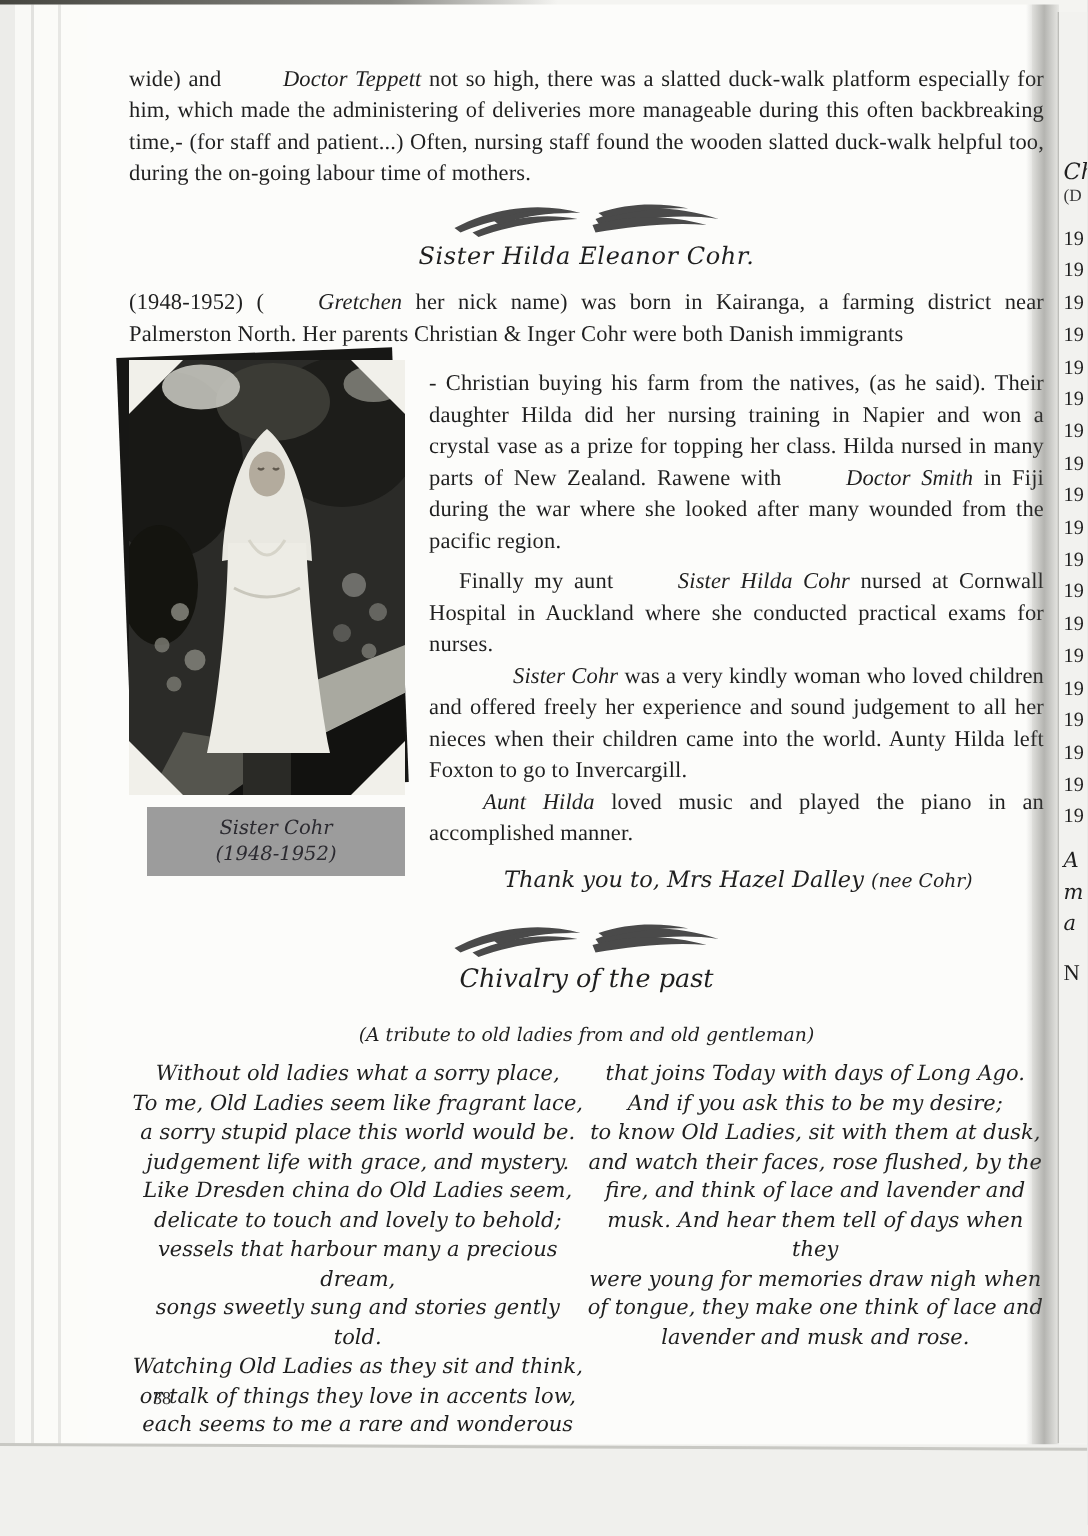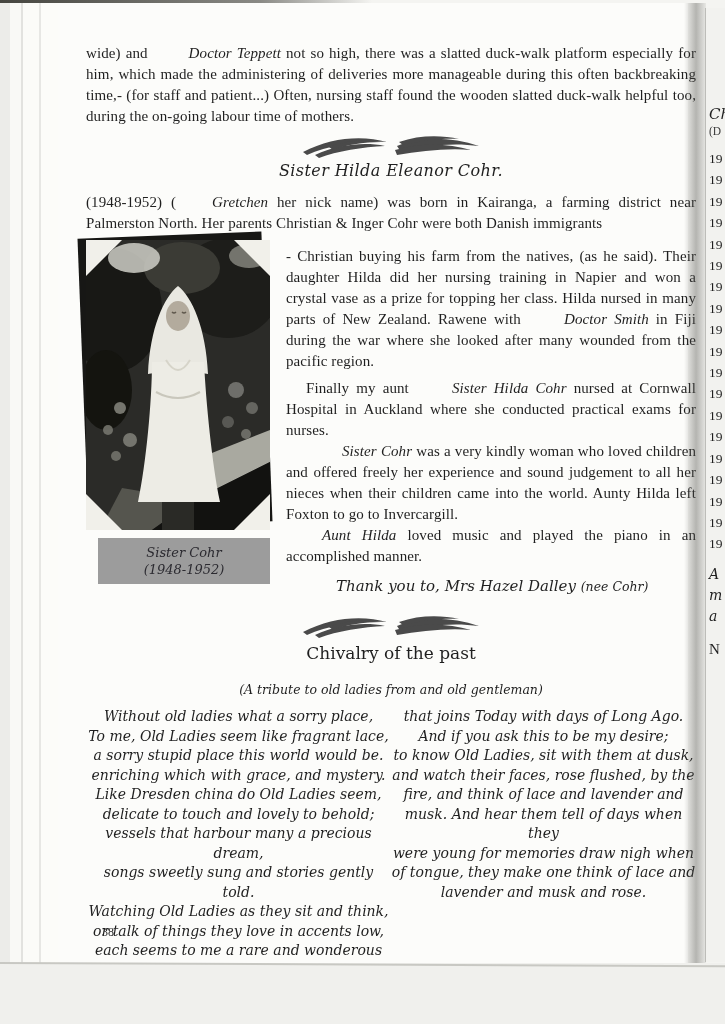--- a/index.html
+++ b/index.html
@@ -24,21 +24,21 @@
   .photo-wedge{position:absolute;left:-3px;top:-5px;width:184px;height:290px;background:#171715;
     transform:rotate(-2.2deg);}
   .photo{position:relative;width:184px;height:290px;}
   .caption{position:relative;margin:8px 0 0 12px;width:172px;background:#9c9c9c;color:#2b2a30;
     text-align:center;font-family:"DejaVu Serif",serif;font-style:italic;font-size:13px;
     line-height:17px;padding:6px 0;}
   .thanks{font-family:"DejaVu Serif",serif;font-style:italic;font-size:15px;
     margin:10px 60px 0 250px;text-align:right;white-space:nowrap;}
   .thanks .small{font-size:12.5px;}
   .clear{clear:both;}
-  .poem-title{text-align:center;font-family:"DejaVu Serif",serif;
+  .poem-title{text-align:center;font-family:"DejaVu Serif",serif;font-style:italic;
     font-size:17px;margin-top:4px;}
   .poem-sub{text-align:center;font-family:"DejaVu Serif",serif;font-style:italic;
     font-size:12.5px;margin-top:19px;}
   .poem-cols{display:flex;margin-top:10px;}
   .poem-col{flex:1 1 50%;text-align:center;font-family:"DejaVu Serif",serif;font-style:italic;
     font-size:14px;line-height:19.5px;}
   .pageno{position:absolute;left:44px;top:922px;font-size:12px;}
   
   .gutter{position:absolute;top:3px;bottom:61px;left:684px;width:22px;z-index:5;
     background:linear-gradient(to right,rgba(100,100,95,0) 0%,rgba(85,85,80,.40) 55%,rgba(140,140,135,.12) 100%);}
@@ -153,21 +153,21 @@
       </div>
 
       <div class="poem-title">Chivalry of the past</div>
       <div class="poem-sub">(A tribute to old ladies from and old gentleman)</div>
 
       <div class="poem-cols">
         <div class="poem-col">
             <div>Without old ladies what a sorry place,</div>
             <div>To me, Old Ladies seem like fragrant lace,</div>
             <div>a sorry stupid place this world would be.</div>
-            <div>enriching which with grace, and mystery.</div>
+            <div>judgement life with grace, and mystery.</div>
             <div>Like Dresden china do Old Ladies seem,</div>
             <div>delicate to touch and lovely to behold;</div>
             <div>vessels that harbour many a precious dream,</div>
             <div>songs sweetly sung and stories gently told.</div>
             <div>Watching Old Ladies as they sit and think,</div>
             <div>or talk of things they love in accents low,</div>
             <div>each seems to me a rare and wonderous link</div>
           </div>
         <div class="poem-col">
             <div>that joins Today with days of Long Ago.</div>

